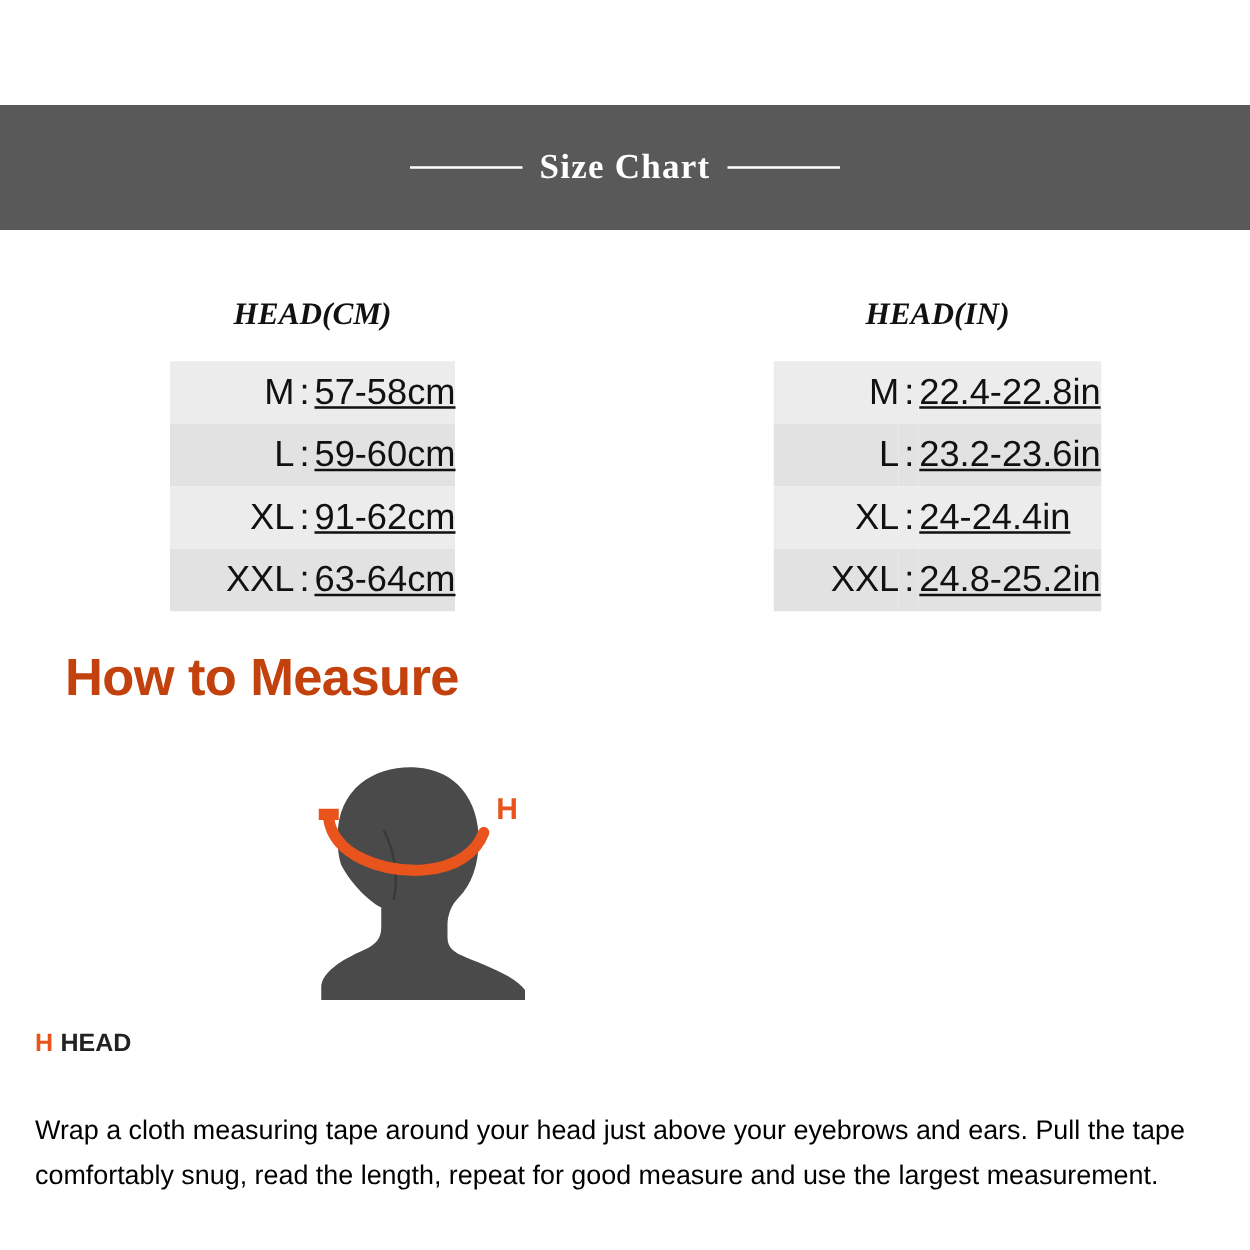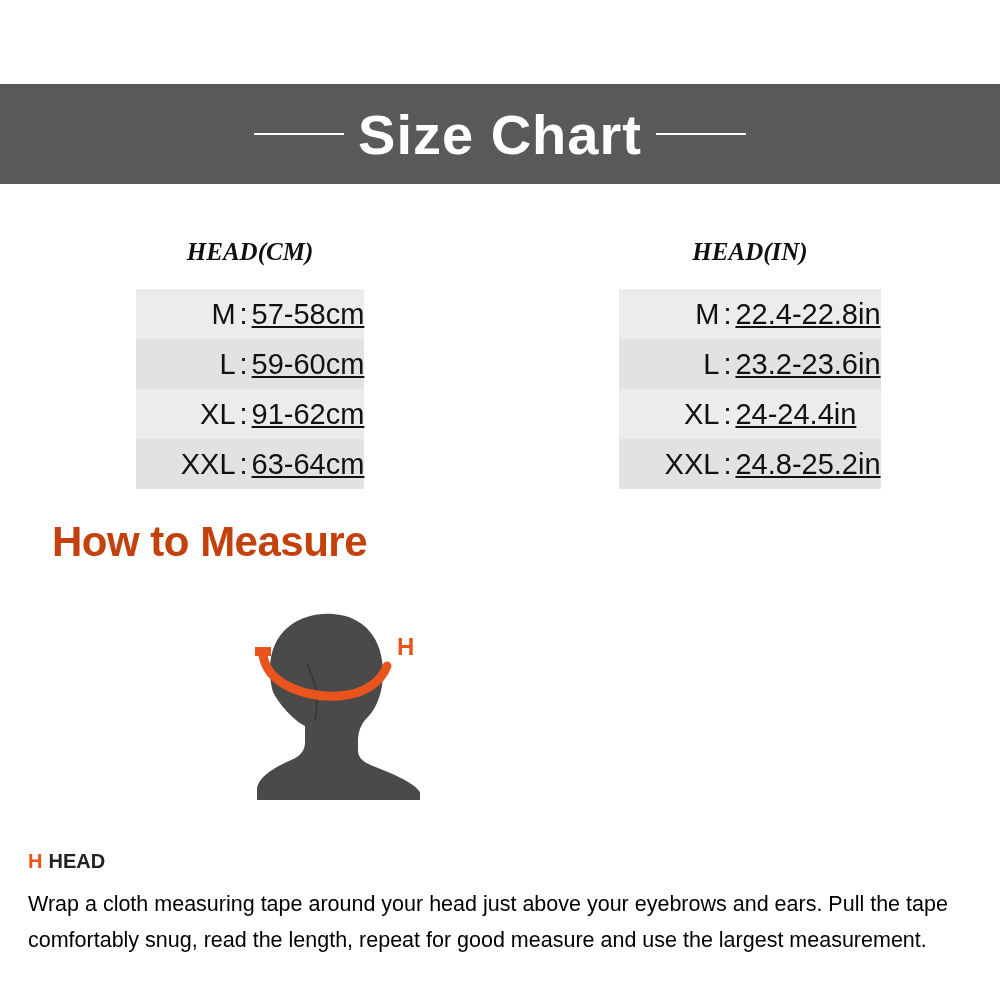--- a/index.html
+++ b/index.html
@@ -34,23 +34,23 @@
     justify-content: center;
     gap: 14px;
   }
   .rule {
     display: block;
     height: 2px;
     background: #ffffff;
     width: 90px;
   }
   .banner-title {
-    font-family: Liberation Sans, sans-serif;
-    font-weight: bold;
-    font-size: 56px;
+    font-family: Liberation Serif, serif;
+    font-weight: bold;
+    font-size: 28px;
     color: #ffffff;
     letter-spacing: 1px;
     white-space: nowrap;
   }
 
   
   .tables {
     position: absolute;
     top: 214px;
     left: 0;
@@ -118,21 +118,21 @@
     left: 215px;
     top: 600px;
     width: 260px;
     height: 215px;
   }
 
   
   .legend {
     position: absolute;
     left: 28px;
-    top: 850px;
+    top: 824px;
     font-size: 20px;
     font-weight: bold;
     color: #222;
   }
   .legend .h-letter {
     color: #e8541c;
     font-weight: bold;
     margin-right: 6px;
   }
   .desc {

